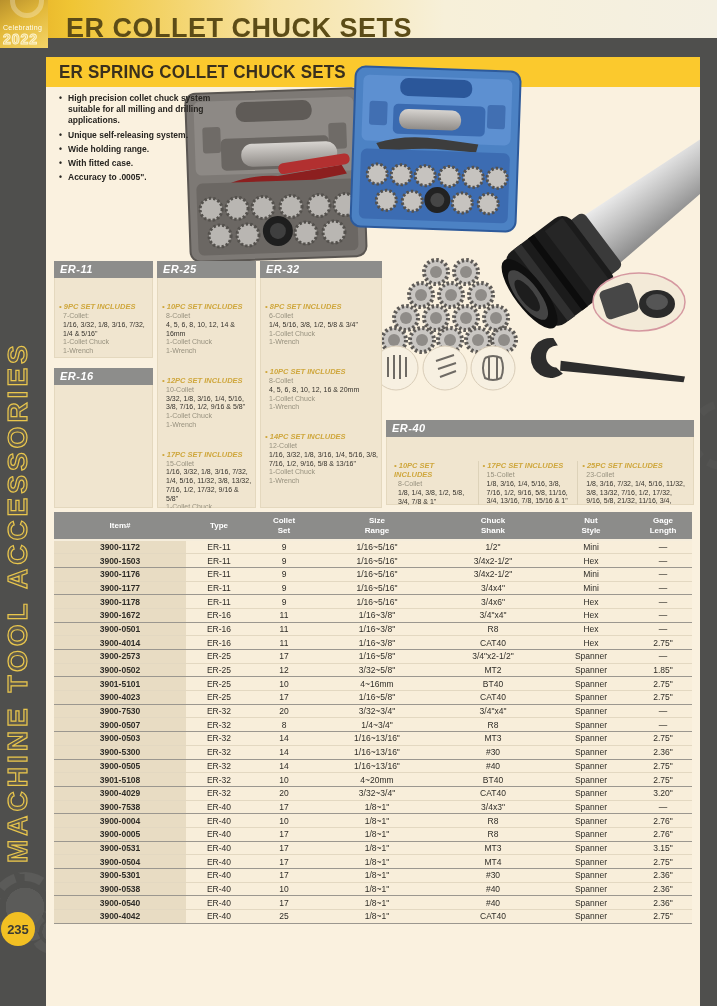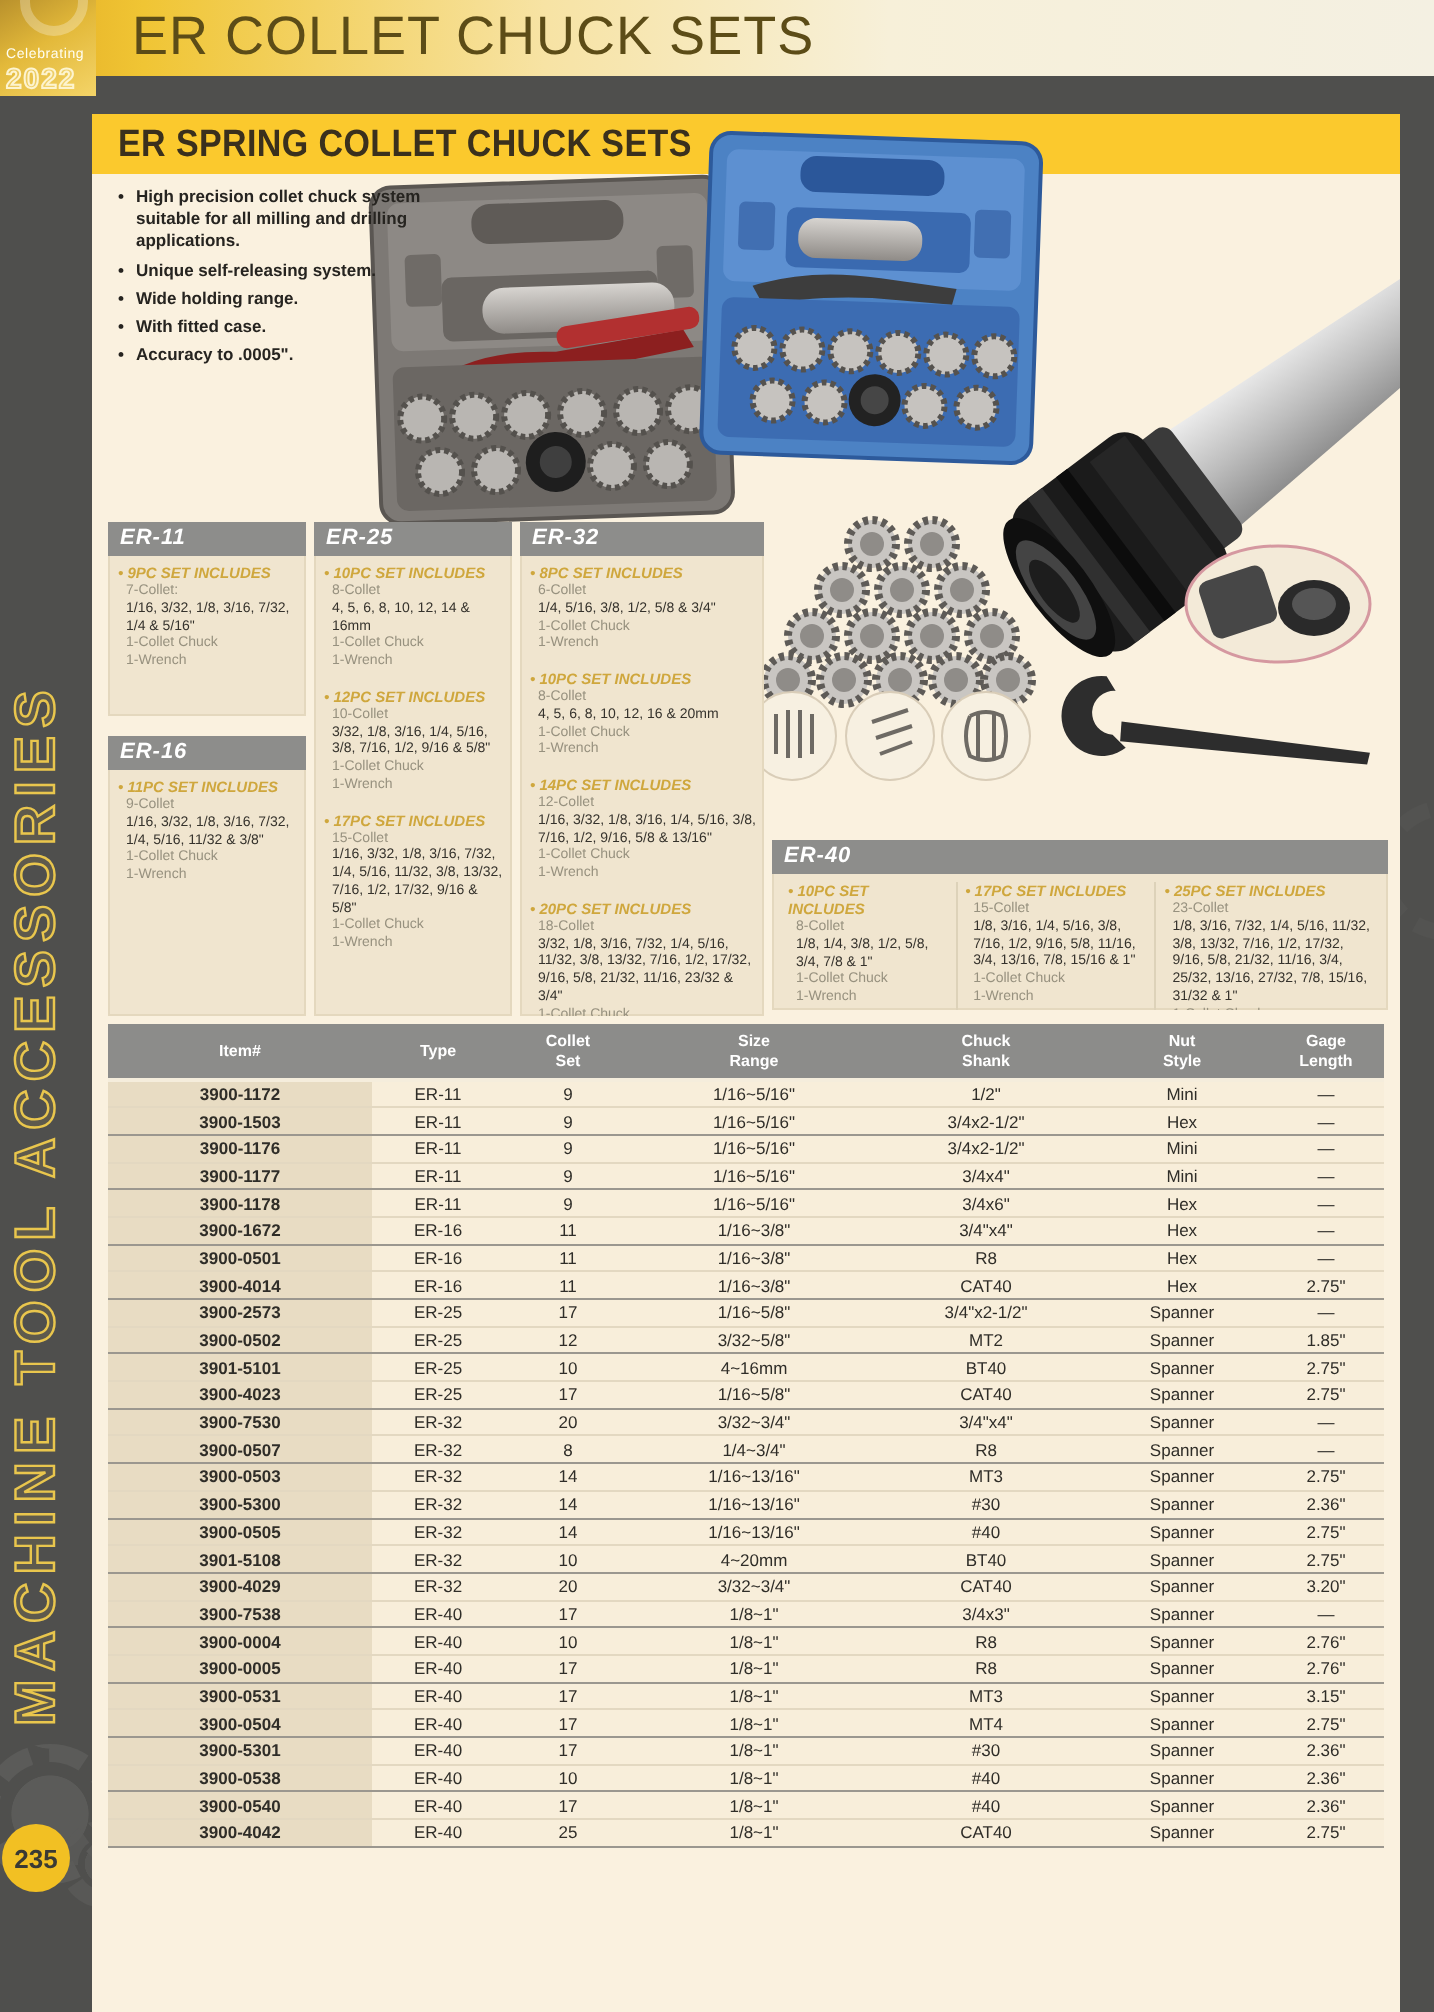--- a/index.html
+++ b/index.html
@@ -3,21 +3,21 @@
 <meta charset="utf-8">
 <style>
   * { margin:0; padding:0; box-sizing:border-box; }
   html,body { background:#2e2e2d; }
   body { font-family:"Liberation Sans", sans-serif; }
   .root { position:relative; width:717px; height:1006px; background:#4f4f4d; overflow:hidden; }
 
   
   .top-header { position:absolute; left:0; top:0; width:717px; height:38px;
     background:linear-gradient(90deg,#e2a922 0%,#f0c534 10%,#f7e3a4 38%,#f7f0d9 62%,#f4f0e2 100%); }
-  .header-title { position:absolute; left:66px; top:3px; font-size:27px; font-weight:normal;
+  .header-title { position:absolute; left:66px; top:13px; font-size:27px; font-weight:bold;
     color:#5c4c17; letter-spacing:.5px; }
 
   
   .corner-badge { position:absolute; left:0; top:0; width:48px; height:48px;
     background:linear-gradient(150deg,#b9912c 0%,#e3b93a 45%,#f4d468 100%); overflow:hidden; z-index:5; }
   .badge-celebrating { position:absolute; left:3px; top:24px; font-size:7px; color:#fffef2; letter-spacing:.3px; }
   .badge-year { position:absolute; left:3px; top:31px; font-size:14px; font-weight:bold;
     color:rgba(255,250,220,.18); -webkit-text-stroke:1px #fdf4cf; letter-spacing:1px; }
   .badge-arc { position:absolute; left:10px; top:-16px; width:34px; height:34px; border-radius:50%;
     border:5px solid rgba(255,255,255,.28); }
@@ -54,21 +54,21 @@
   .series-box { position:absolute; z-index:3; background:#f0e5cf; overflow:hidden;
     box-shadow:0 0 0 1px #e4d8be inset; }
   #box-er11 { left:8px;   top:204px; width:99px;  height:97px;  }
   #box-er16 { left:8px;   top:311px; width:99px;  height:140px; }
   #box-er25 { left:111px; top:204px; width:99px;  height:247px; }
   #box-er32 { left:214px; top:204px; width:122px; height:247px; }
   #box-er40 { left:340px; top:363px; width:308px; height:85px;  }
   .series-header { height:17px; background:#8d8d8b; color:#ffffff; font-size:11px; font-weight:bold;
     font-style:italic; line-height:17px; padding-left:6px; letter-spacing:.5px; }
   .series-body { padding:4px 4px 2px 5px; }
-  .set { margin-bottom:8px; }
+  .set { margin-bottom:8px;margin-top:20px; }
   .set-title { font-size:7.5px; font-weight:bold; font-style:italic; color:#cfa73d; margin-bottom:1px; }
   .set-title::before { content:"• "; }
   .set-line { font-size:7px; color:#97917f; line-height:1.25; padding-left:4px; }
   .set-line.sizes { color:#35322c; }
   .series-body.horizontal { display:flex; padding:4px 2px 2px 4px; }
   .series-body.horizontal .set { margin-bottom:0; padding:0 4px; border-left:1px solid #ddd2b9; }
   .series-body.horizontal .set:first-child { border-left:none; }
   .series-body.horizontal .set:nth-child(1){ width:29%; }
   .series-body.horizontal .set:nth-child(2){ width:33%; }
   .series-body.horizontal .set:nth-child(3){ width:38%; }
@@ -266,29 +266,20 @@
             <div class="set-title">9PC SET INCLUDES</div>
             <div class="set-line">7-Collet:</div>
             <div class="set-line sizes">1/16, 3/32, 1/8, 3/16, 7/32, 1/4 &amp; 5/16"</div>
             <div class="set-line">1-Collet Chuck</div>
             <div class="set-line">1-Wrench</div>
           </div>
         </div>
       </div>
     <div class="series-box" id="box-er16">
         <div class="series-header">ER-16</div>
-        <div class="series-body">
-          <div class="set">
-            <div class="set-title">11PC SET INCLUDES</div>
-            <div class="set-line">9-Collet</div>
-            <div class="set-line sizes">1/16, 3/32, 1/8, 3/16, 7/32, 1/4, 5/16, 11/32 &amp; 3/8"</div>
-            <div class="set-line">1-Collet Chuck</div>
-            <div class="set-line">1-Wrench</div>
-          </div>
-        </div>
       </div>
     <div class="series-box" id="box-er25">
         <div class="series-header">ER-25</div>
         <div class="series-body">
           <div class="set">
             <div class="set-title">10PC SET INCLUDES</div>
             <div class="set-line">8-Collet</div>
             <div class="set-line sizes">4, 5, 6, 8, 10, 12, 14 &amp; 16mm</div>
             <div class="set-line">1-Collet Chuck</div>
             <div class="set-line">1-Wrench</div>

